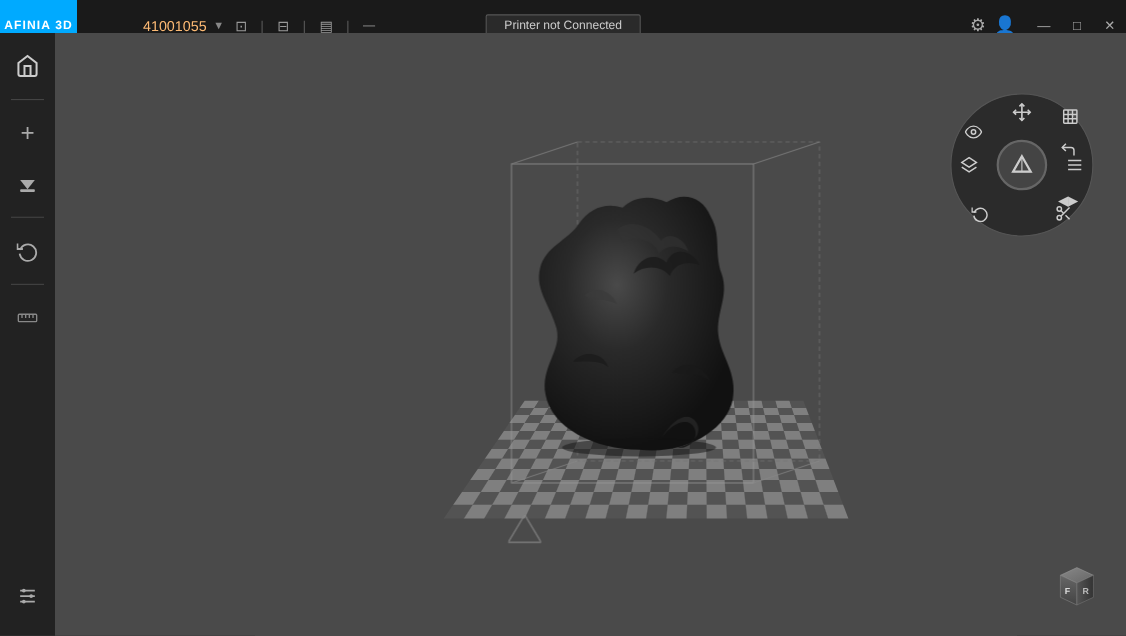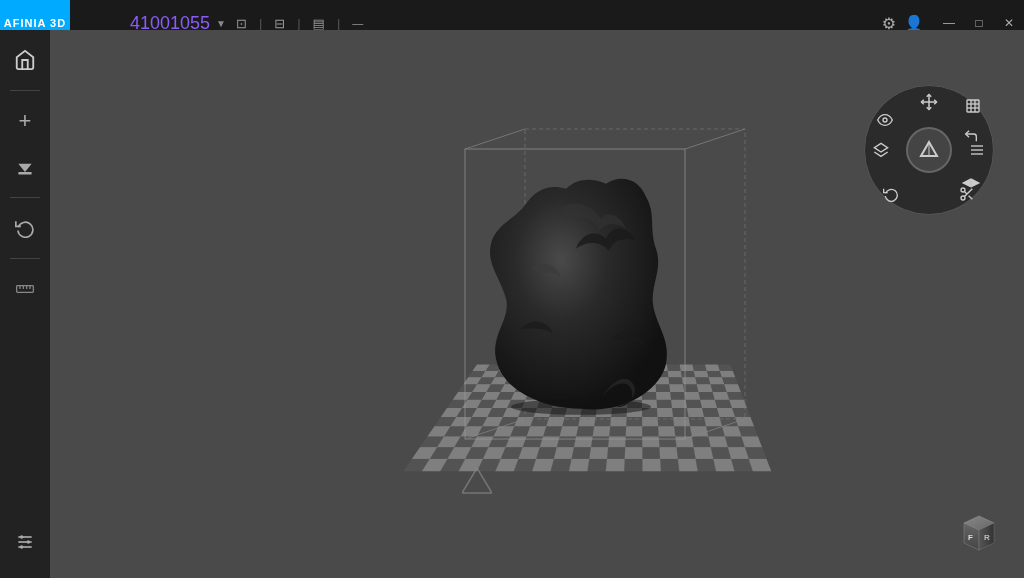--- a/index.html
+++ b/index.html
@@ -35,22 +35,22 @@
     }
     #titlebar .device-selector {
       display: flex;
       align-items: center;
       margin-left: 60px;
       color: #ccc;
       font-size: 12px;
       gap: 6px;
     }
     #titlebar .device-id {
-      color: #8b5cf6;
-      font-size: 18px;
+      color: #fdba74;
+      font-size: 13px;
     }
     #titlebar .toolbar-icons {
       display: flex;
       align-items: center;
       gap: 12px;
       margin-left: 10px;
       color: #999;
       font-size: 13px;
     }
     #titlebar .status-area {
@@ -274,20 +274,23 @@
   <div class="toolbar-icons">
     <span style="font-size:13px;">⊡</span>
     <span style="color:#555;">|</span>
     <span style="font-size:13px;">⊟</span>
     <span style="color:#555;">|</span>
     <span style="font-size:13px;">▤</span>
     <span style="color:#555;">|</span>
     <span style="font-size:11px;">—</span>
   </div>
 
+  <div class="status-area">
+    <button class="status-btn">Printer not Connected</button>
+  </div>
 
   <div class="right-icons">
     <span style="color:#aaa;font-size:16px;">⚙</span>
     <span style="color:#aaa;font-size:16px;">👤</span>
   </div>
 
   <div class="win-controls">
     <div class="win-btn">—</div>
     <div class="win-btn">□</div>
     <div class="win-btn close">✕</div>

